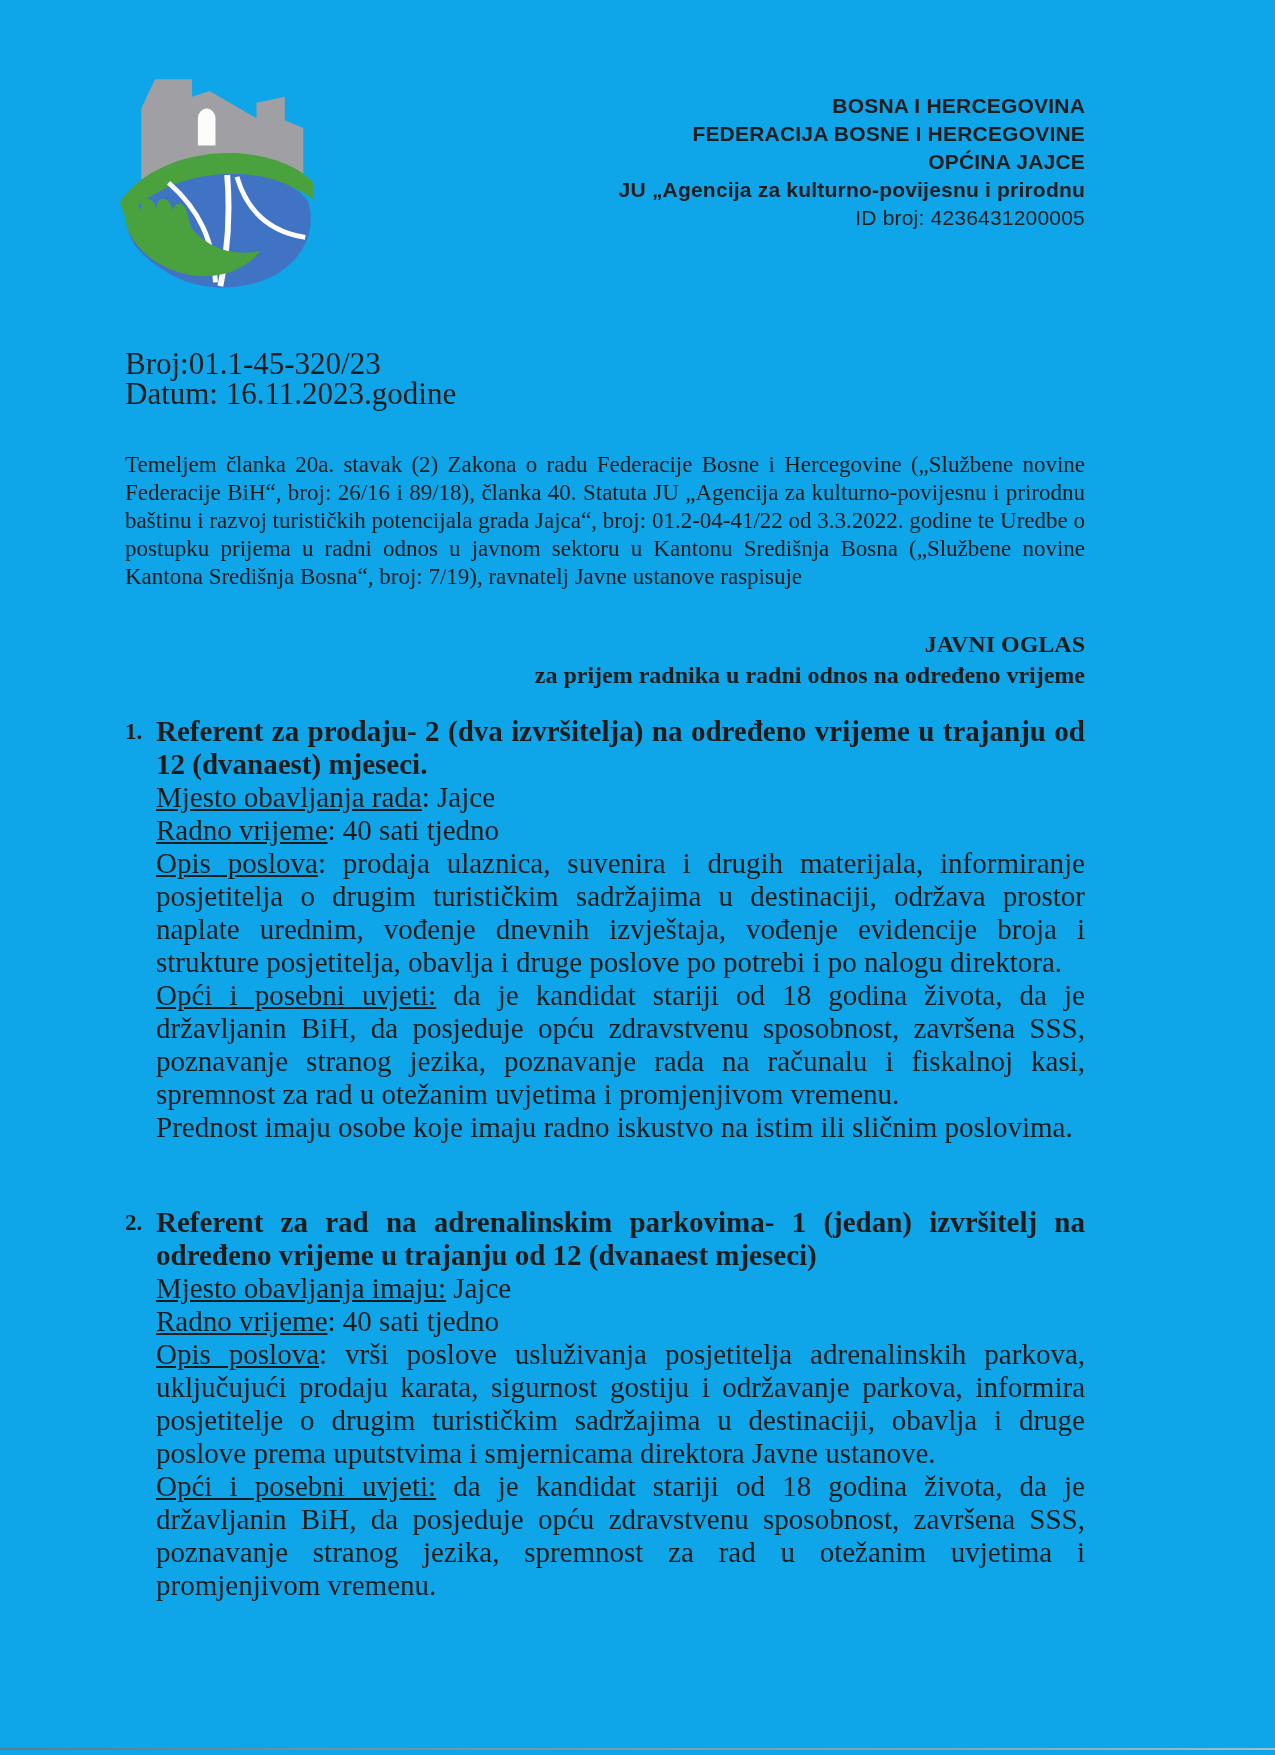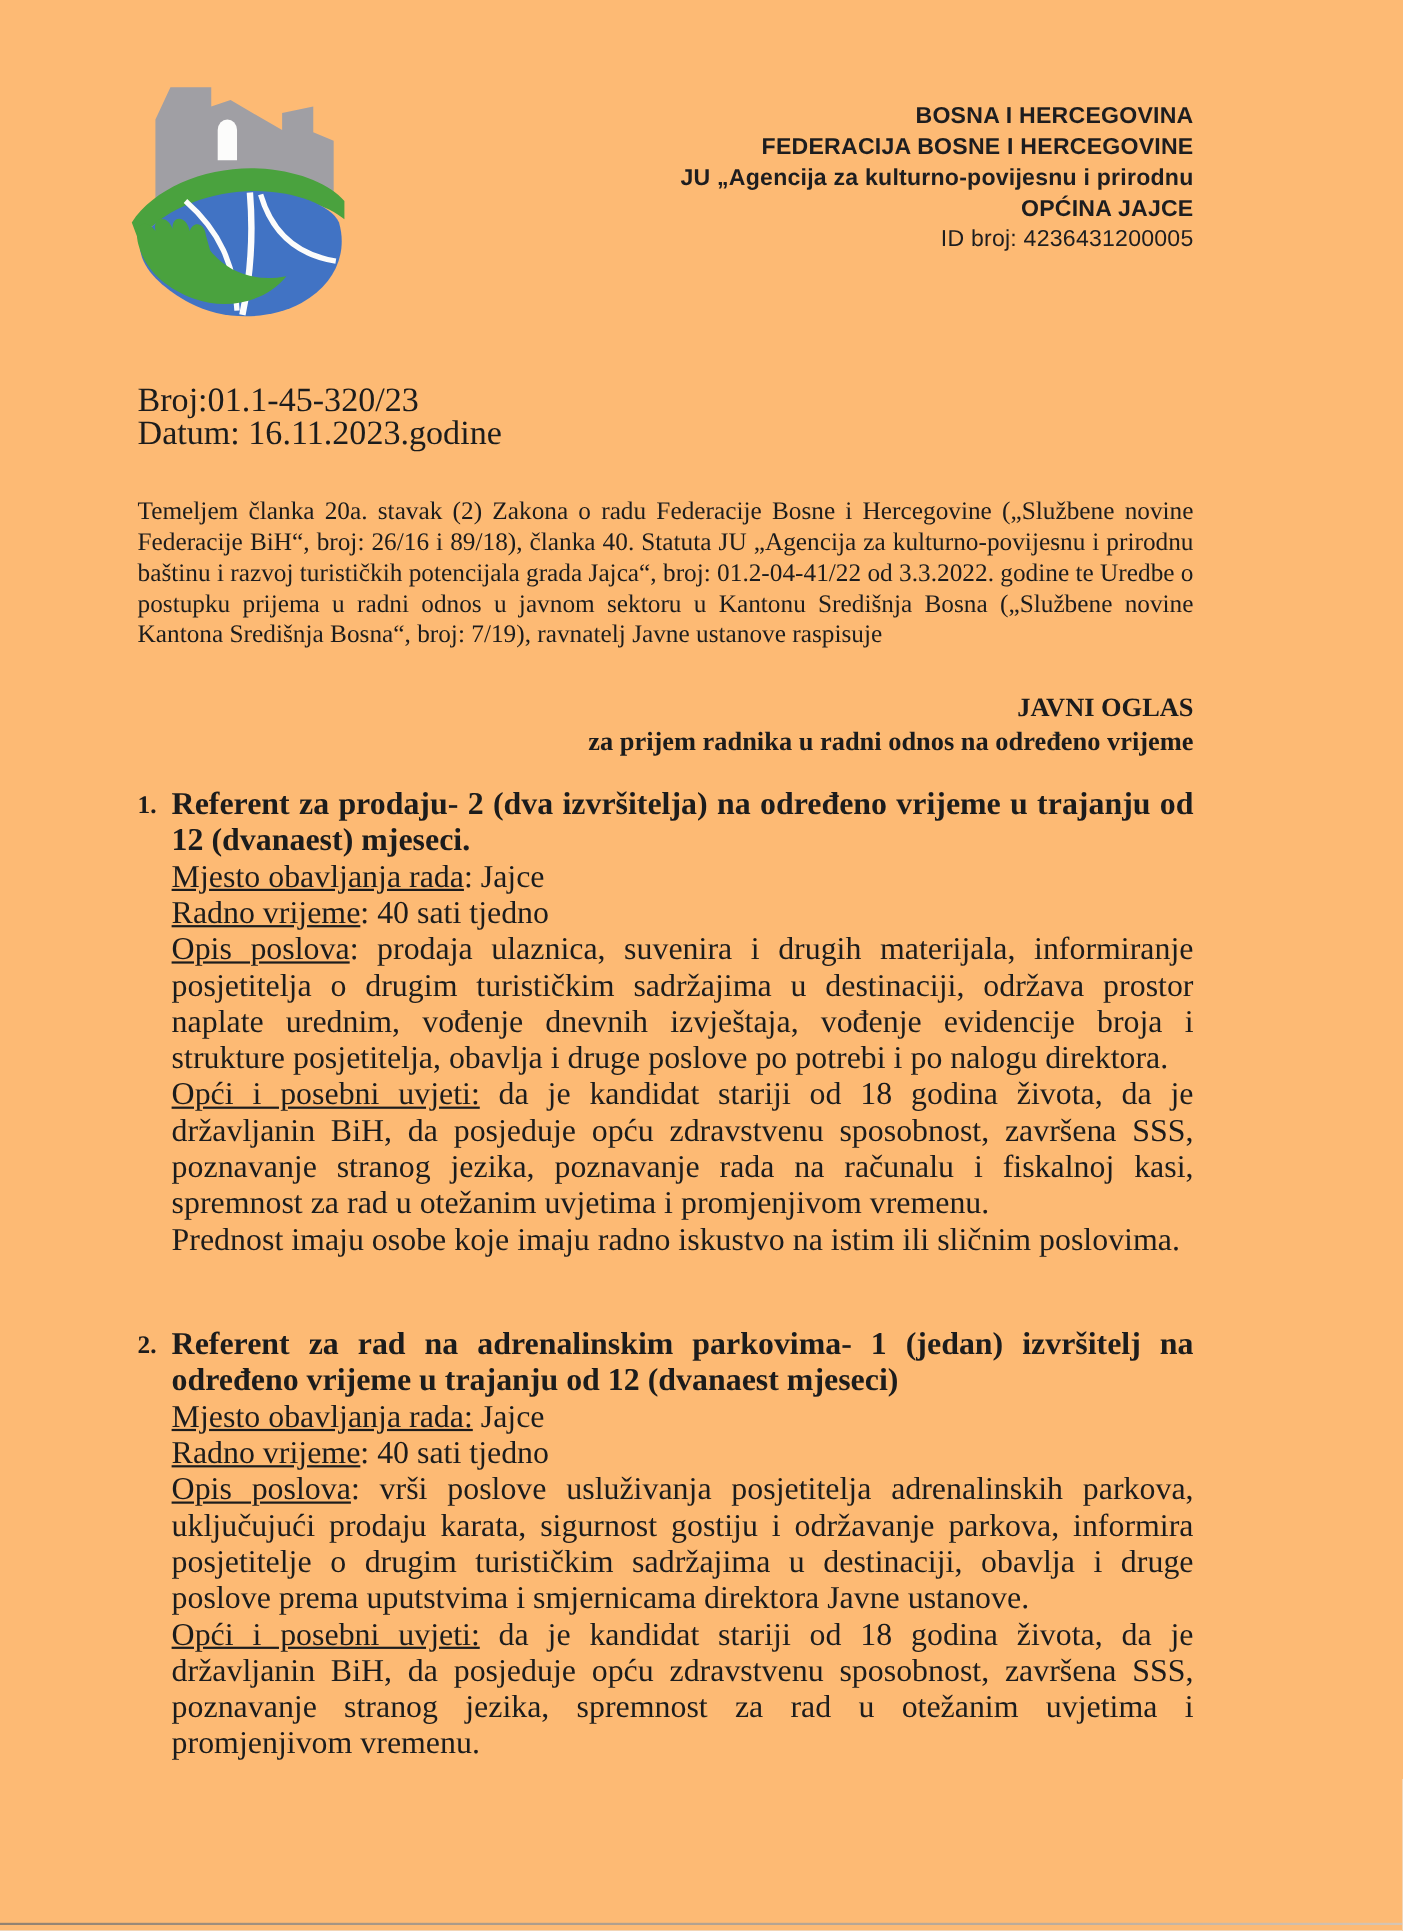--- a/index.html
+++ b/index.html
@@ -1,20 +1,20 @@
 <!DOCTYPE html>
 <html><head>
 <meta charset="utf-8">
 <style>
   * { margin:0; padding:0; box-sizing:border-box; }
   html, body { background:#e9e9e9; }
   .page {
     position:relative;
     width:1275px; height:1755px;
-    background:#fdba74;
+    background:#0ea5e9;
     color:#1c1c1c;
     font-family:"Liberation Serif", serif;
     overflow:hidden;
   }
   .content { padding:52px 190px 0 125px; }
 
   
   .letterhead { position:relative; height:245px; }
   .logo { position:absolute; left:-13px; top:0; width:205px; height:238px; }
   .letterhead-text {
@@ -88,22 +88,22 @@
 
         <path fill="none" stroke="#fcfcfb" stroke-width="6" d="M118,124 C121,160 119,200 111,238"></path>
         <path fill="none" stroke="#fcfcfb" stroke-width="5" d="M58,132 C90,160 104,192 106,234"></path>
         <path fill="none" stroke="#fcfcfb" stroke-width="5" d="M128,126 C138,160 160,182 198,188"></path>
 
         <path d="M14,172 C9,152 22,148 30,160 C27,147 41,144 46,158 C45,145 59,145 62,160 C65,150 76,152 77,164 L81,178 C97,198 122,208 152,202 C133,226 97,234 66,223 C38,213 19,194 14,172 Z" fill="#4aa23e"></path>
       </svg>
       <div class="letterhead-text">
         <div>BOSNA I HERCEGOVINA</div>
         <div>FEDERACIJA BOSNE I HERCEGOVINE</div>
+        <div>OPĆINA JAJCE</div>
         <div>JU „Agencija za kulturno-povijesnu i prirodnu</div>
-        <div>OPĆINA JAJCE</div>
         <div class="id-line">ID broj: 4236431200005</div>
       </div>
     </div>
 
     <div class="ref-block">
       <div>Broj:01.1-45-320/23</div>
       <div>Datum: 16.11.2023.godine</div>
     </div>
 
     <p class="intro">Temeljem članka 20a. stavak (2) Zakona o radu Federacije Bosne i Hercegovine („Službene novine Federacije BiH“, broj: 26/16 i 89/18), članka 40. Statuta JU „Agencija za kulturno-povijesnu i prirodnu baštinu i razvoj turističkih potencijala grada Jajca“, broj: 01.2-04-41/22 od 3.3.2022. godine te Uredbe o postupku prijema u radni odnos u javnom sektoru u Kantonu Središnja Bosna („Službene novine Kantona Središnja Bosna“, broj: 7/19), ravnatelj Javne ustanove raspisuje</p>
@@ -124,21 +124,21 @@
           <p class="row"><span class="lbl">Opis poslova</span><span>: prodaja ulaznica, suvenira i drugih materijala, informiranje posjetitelja o drugim turističkim sadržajima u destinaciji, održava prostor naplate urednim, vođenje dnevnih izvještaja, vođenje evidencije broja i strukture posjetitelja, obavlja i druge poslove po potrebi i po nalogu direktora.</span></p>
           <p class="row"><span class="lbl">Opći i posebni uvjeti:</span><span> da je kandidat stariji od 18 godina života, da je državljanin BiH, da posjeduje opću zdravstvenu sposobnost, završena SSS, poznavanje stranog jezika, poznavanje rada na računalu i fiskalnoj kasi, spremnost za rad u otežanim uvjetima i promjenjivom vremenu.</span></p>
           <p class="row"><span class="lbl"></span><span>Prednost imaju osobe koje imaju radno iskustvo na istim ili sličnim poslovima.</span></p>
         </div>
       </div>
 
       <div class="item">
         <div class="item-num">2.</div>
         <div class="item-body">
           <p class="item-heading">Referent za rad na adrenalinskim parkovima- 1 (jedan) izvršitelj na određeno vrijeme u trajanju od 12 (dvanaest mjeseci)</p>
-          <p class="row"><span class="lbl">Mjesto obavljanja rada:</span><span> Jajce</span></p>
+          <p class="row"><span class="lbl">Mjesto obavljanja imaju:</span><span> Jajce</span></p>
           <p class="row"><span class="lbl">Radno vrijeme</span><span>: 40 sati tjedno</span></p>
           <p class="row"><span class="lbl">Opis poslova</span><span>: vrši poslove usluživanja posjetitelja adrenalinskih parkova, uključujući prodaju karata, sigurnost gostiju i održavanje parkova, informira posjetitelje o drugim turističkim sadržajima u destinaciji, obavlja i druge poslove prema uputstvima i smjernicama direktora Javne ustanove.</span></p>
           <p class="row"><span class="lbl">Opći i posebni uvjeti:</span><span> da je kandidat stariji od 18 godina života, da je državljanin BiH, da posjeduje opću zdravstvenu sposobnost, završena SSS, poznavanje stranog jezika, spremnost za rad u otežanim uvjetima i promjenjivom vremenu.</span></p>
         </div>
       </div>
 
     </div>
   </div>
 
   <div class="scan-edge"></div>

